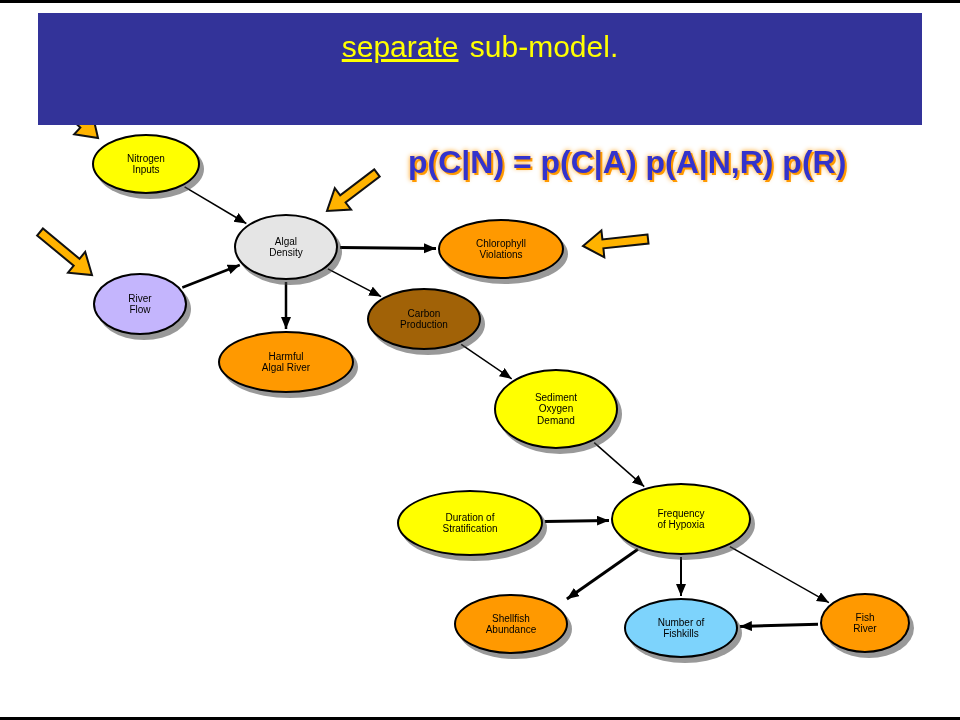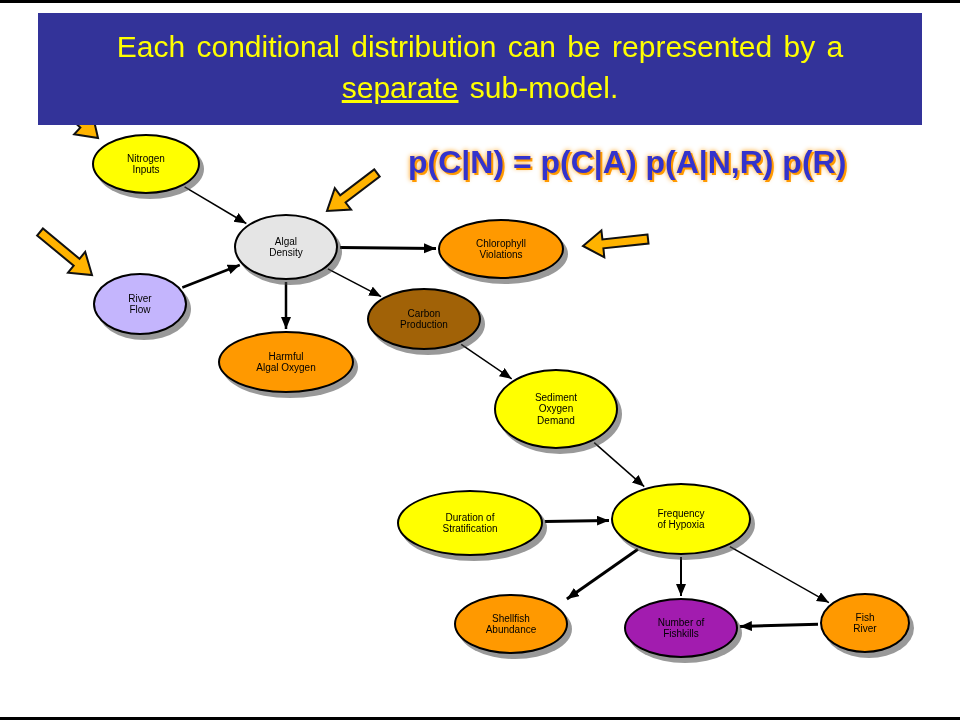--- a/index.html
+++ b/index.html
@@ -29,21 +29,20 @@
           text-align:center; font-weight:normal; font-size:10px; line-height:1.12;
           color:#000; white-space:pre-line;
           box-shadow:4px 5px 0 rgba(70,70,70,0.55); }
 </style>
 </head>
 <body>
 
 <div class="slide">
 
   <div class="title-bar">
-    <div>Each conditional distribution can be represented by a</div>
     <div><span class="underlined">separate</span><span> sub-model.</span></div>
   </div>
 
   <div class="formula">p(C|N) = p(C|A) p(A|N,R) p(R)</div>
 
   <svg id="edges-layer" class="layer">
       <defs>
         <marker id="ah" markerUnits="userSpaceOnUse" markerWidth="14" markerHeight="12" refX="12" refY="5" orient="auto">
           <path d="M0,0 L12,5 L0,10 Z" fill="#000000"></path>
         </marker>
@@ -64,33 +63,33 @@
   <div id="nodes-layer">
       <div class="node" style="left: 92px; top: 131px; width: 108px; height: 60px; background: rgb(255, 255, 0);">Nitrogen
 Inputs</div>
       <div class="node" style="left: 93px; top: 270px; width: 94px; height: 62px; background: #c4b5fd;">River
 Flow</div>
       <div class="node" style="left: 234px; top: 211px; width: 104px; height: 66px; background: #e5e5e5;">Algal
 Density</div>
       <div class="node" style="left: 438px; top: 216px; width: 126px; height: 60px; background: rgb(255, 153, 0);">Chlorophyll
 Violations</div>
       <div class="node" style="left: 218px; top: 328px; width: 136px; height: 62px; background: rgb(255, 153, 0);">Harmful
-Algal Oxygen</div>
+Algal River</div>
       <div class="node" style="left: 367px; top: 285px; width: 114px; height: 62px; background: #a16207;">Carbon
 Production</div>
       <div class="node" style="left: 494px; top: 366px; width: 124px; height: 80px; background: rgb(255, 255, 0);">Sediment
 Oxygen
 Demand</div>
       <div class="node" style="left: 397px; top: 487px; width: 146px; height: 66px; background: rgb(255, 255, 0);">Duration of
 Stratification</div>
       <div class="node" style="left: 611px; top: 480px; width: 140px; height: 72px; background: rgb(255, 255, 0);">Frequency
 of Hypoxia</div>
       <div class="node" style="left: 454px; top: 591px; width: 114px; height: 60px; background: rgb(255, 153, 0);">Shellfish
 Abundance</div>
-      <div class="node" style="left: 624px; top: 595px; width: 114px; height: 60px; background: #a21caf;">Number of
+      <div class="node" style="left: 624px; top: 595px; width: 114px; height: 60px; background: #7dd3fc;">Number of
 Fishkills</div>
       <div class="node" style="left: 820px; top: 590px; width: 90px; height: 60px; background: rgb(255, 153, 0);">Fish
 River</div>
     </div>
   <svg id="arrows-layer" class="layer">
       <polygon points="48.9,95.3 80.3,124.6 74.2,131.2 98.0,135.0 92.6,111.5 86.5,118.1 55.1,88.7" fill="#FFB300" stroke="#111111" stroke-width="2"></polygon>
       <polygon points="37.1,232.5 73.7,262.7 68.0,269.7 92.0,272.0 85.2,248.9 79.5,255.8 42.9,225.5" fill="#FFB300" stroke="#111111" stroke-width="2"></polygon>
       <polygon points="374.3,166.4 340.2,192.3 334.8,185.2 327.0,208.0 351.1,206.6 345.6,199.5 379.7,173.6" fill="#FFB300" stroke="#111111" stroke-width="2"></polygon>
       <polygon points="647.5,231.5 602.4,236.4 601.4,227.4 583.0,243.0 604.3,254.3 603.4,245.3 648.5,240.5" fill="#FFB300" stroke="#111111" stroke-width="2"></polygon>
     </svg>

